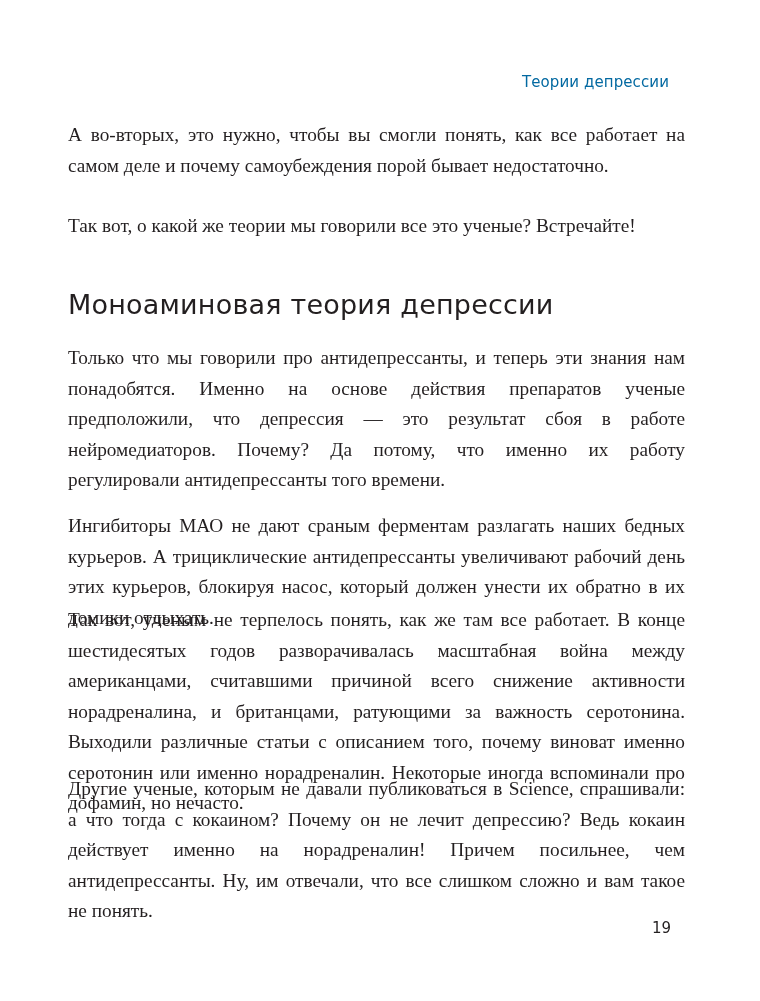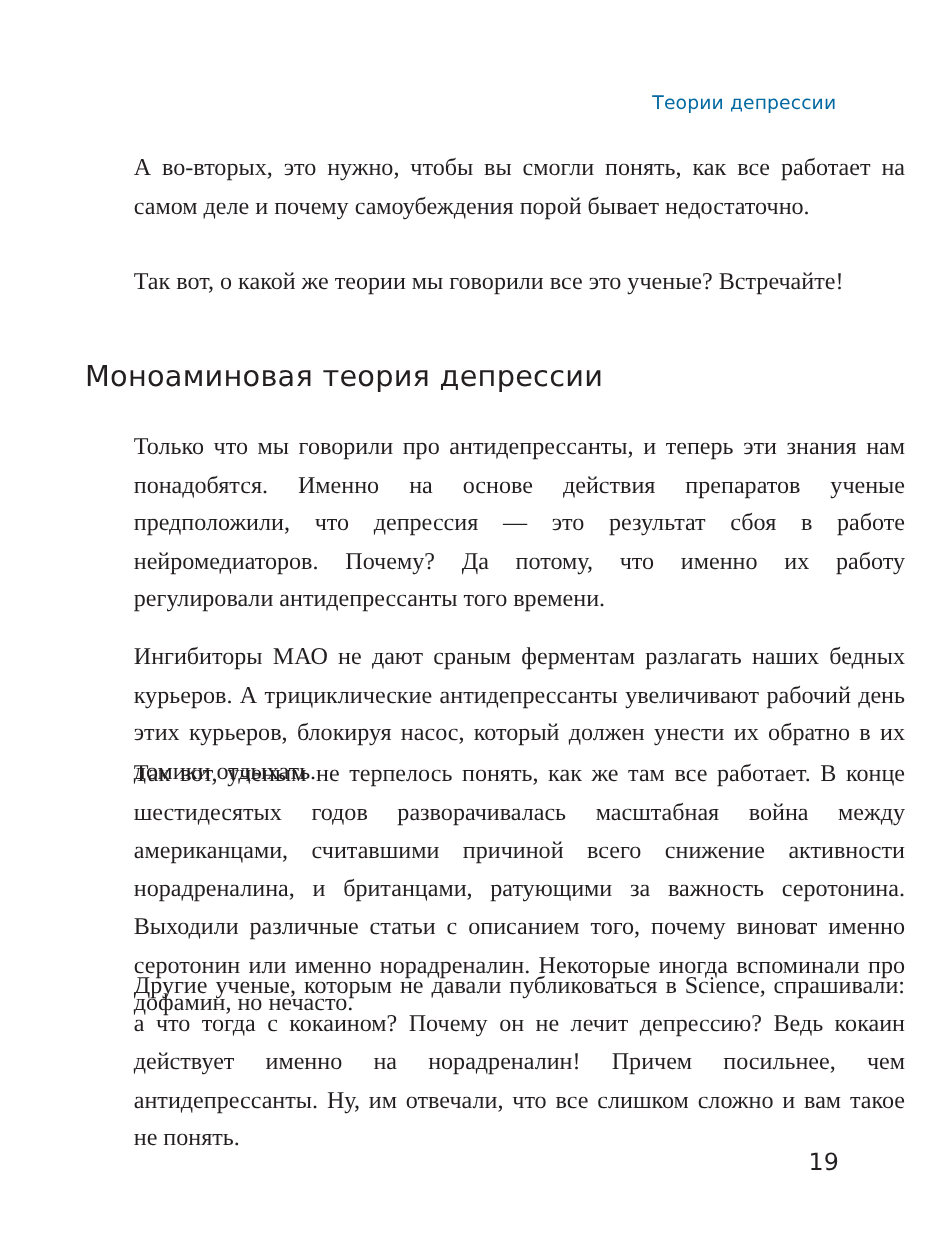--- a/index.html
+++ b/index.html
@@ -25,49 +25,48 @@
     }
     .text-block {
       position: absolute;
       left: 68px;
       width: 617px;
       font-family: "Liberation Serif", serif;
       font-size: 19.3px;
       line-height: 30.5px;
       text-align: justify;
       color: #231f20;
-      margin-left: 39px;
     }
     .text-block p {
       margin: 0;
       hyphens: manual;
     }
     .p1 { top: 120px; }
     .p2 { top: 211px; }
     .section-title {
       position: absolute;
       left: 68px;
       top: 289px;
       font-family: "DejaVu Sans", sans-serif;
-      font-size: 23px;
+      font-size: 27px;
       letter-spacing: 0.2px;
       color: #231f20;
       margin: 0;
       font-weight: normal;
     }
     .p3 { top: 343px; }
     .p4 { top: 511px; }
     .p5 { top: 605px; font-family: Liberation Serif, serif; }
     .p6 { top: 774px; }
     .page-number {
       position: absolute;
       top: 919px;
       right: 89px;
       font-family: "DejaVu Sans", sans-serif;
-      font-size: 19px;
+      font-size: 15px;
       color: #231f20;
     }
   </style>
 </head>
 <body>
 
 <div class="running-header">Теории депрессии</div>
 
 <div class="text-block p1">
   <p>А во-вторых, это нужно, чтобы вы смогли понять, как все работает на самом деле и почему самоубеждения порой бывает недостаточно.</p>

